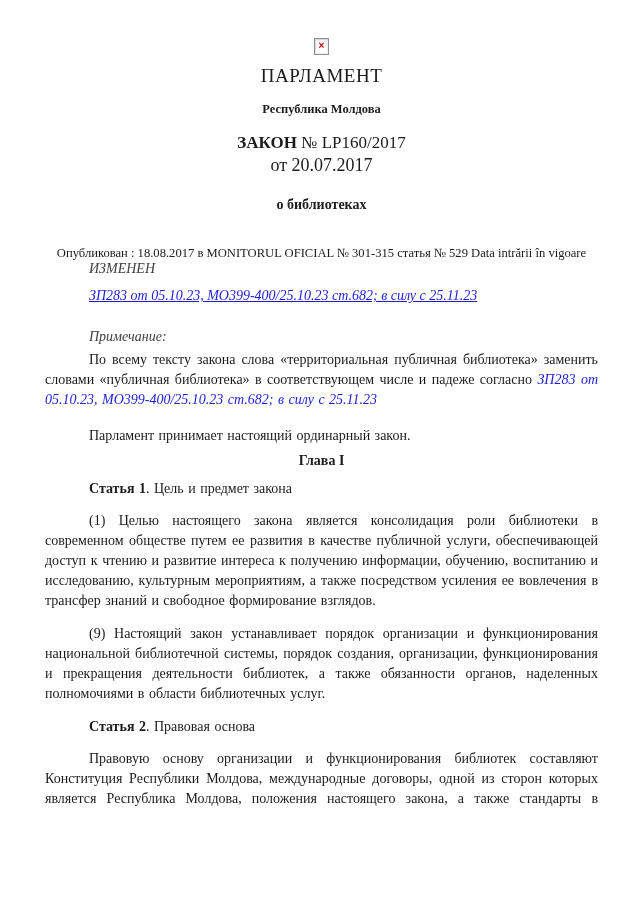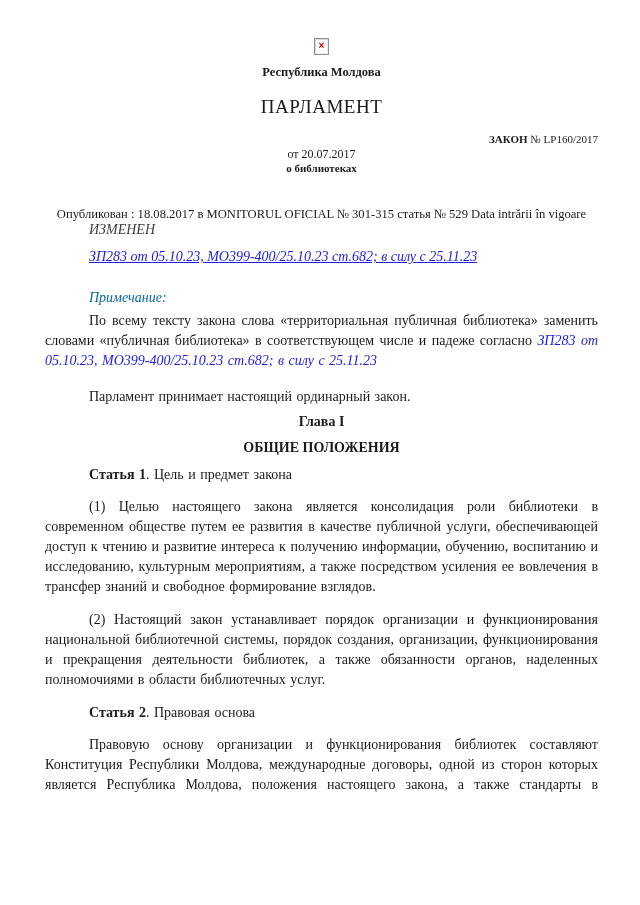--- a/index.html
+++ b/index.html
@@ -44,30 +44,30 @@
     font-size: 12.5px;
     font-weight: bold;
     margin-bottom: 16px;
   }
   .parliament {
     font-size: 19px;
     letter-spacing: 0.5px;
     margin-bottom: 15px;
   }
   .law-line {
-    font-size: 11px;
+    font-size: 17px;
     margin-bottom: 2px;
-    text-align: right;
   }
   .law-line .law-label { font-weight: bold; }
   .law-date {
-    font-size: 12px;
+    font-size: 18px;
+    margin-bottom: 21px;
   }
   .doc-title {
-    font-size: 11px;
+    font-size: 14px;
     font-weight: bold;
     margin-bottom: 33px;
   }
   .published {
     font-size: 12.6px;
     white-space: nowrap;
   }
 
   .indent-block { margin-left: 44px; }
   .amended {
@@ -82,21 +82,21 @@
     text-decoration: none;
     cursor: pointer;
   }
   .link.underlined { text-decoration: underline; }
   .amend-link-row {
     font-size: 14px;
     margin-bottom: 25px;
   }
   .note-label {
     font-style: italic;
-    color: #0369a1;
+    color: #404040;
     font-size: 14px;
     margin-bottom: 5px;
   }
 
   .para {
     font-size: 14px;
     line-height: 20px;
     text-align: justify;
     text-indent: 44px;
     margin: 0 0 13px 0;
@@ -116,23 +116,23 @@
 </style>
 </head>
 <body>
 
 <div class="page">
 
   <div class="center icon-row">
     <span class="broken-img">×</span>
   </div>
 
+  <div class="center parliament">ПАРЛАМЕНТ</div>
+
   <div class="center country">Республика Молдова</div>
-
-  <div class="center parliament">ПАРЛАМЕНТ</div>
 
   <div class="center law-line">
     <span class="law-label">ЗАКОН</span><span> № LP160/2017</span>
   </div>
 
   <div class="center law-date">от 20.07.2017</div>
 
   <div class="center doc-title">о библиотеках</div>
 
   <div class="center published">Опубликован : 18.08.2017 в MONITORUL OFICIAL № 301-315 статья № 529 Data intrării în vigoare</div>
@@ -146,29 +146,28 @@
   <div class="indent-block note-label">Примечание:</div>
 
   <p class="para note-para">
     <span>По всему тексту закона слова «территориальная публичная библиотека» заменить словами «публичная библиотека» в соответствующем числе и падеже согласно </span><a class="link">ЗП283 от 05.10.23, МО399-400/25.10.23 ст.682; в силу с 25.11.23</a>
   </p>
 
   <p class="para preamble">Парламент принимает настоящий ординарный закон.</p>
 
   <div class="center chapter-num">Глава I</div>
 
-  <div class="center chapter-title">ОБЩИЕ ПОЛОЖЕНИЯ</div>
 
   <p class="para article-head">
     <span class="art-label">Статья 1</span><span>. Цель и предмет закона</span>
   </p>
 
   <p class="para">(1) Целью настоящего закона является консолидация роли библиотеки в современном обществе путем ее развития в качестве публичной услуги, обеспечивающей доступ к чтению и развитие интереса к получению информации, обучению, воспитанию и исследованию, культурным мероприятиям, а также посредством усиления ее вовлечения в трансфер знаний и свободное формирование взглядов.</p>
 
-  <p class="para">(2) Настоящий закон устанавливает порядок организации и функционирования национальной библиотечной системы, порядок создания, организации, функционирования и прекращения деятельности библиотек, а также обязанности органов, наделенных полномочиями в области библиотечных услуг.</p>
+  <p class="para">(9) Настоящий закон устанавливает порядок организации и функционирования национальной библиотечной системы, порядок создания, организации, функционирования и прекращения деятельности библиотек, а также обязанности органов, наделенных полномочиями в области библиотечных услуг.</p>
 
   <p class="para article-head">
     <span class="art-label">Статья 2</span><span>. Правовая основа</span>
   </p>
 
   <p class="para cutoff">Правовую основу организации и функционирования библиотек составляют Конституция Республики Молдова, международные договоры, одной из сторон которых является Республика Молдова, положения настоящего закона, а также стандарты в</p>
 
 </div>
 
 </body></html>

